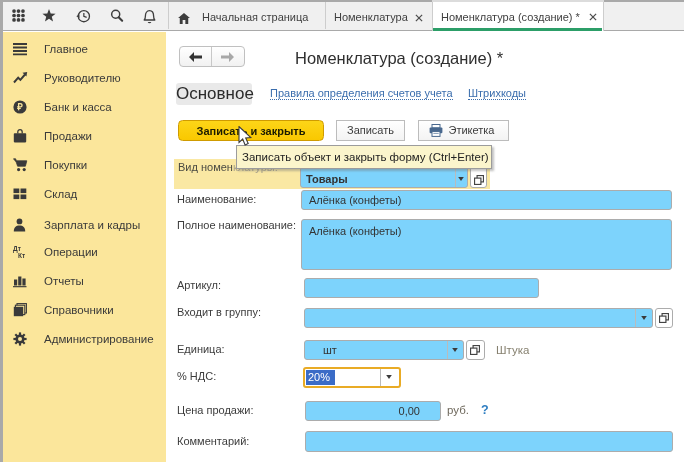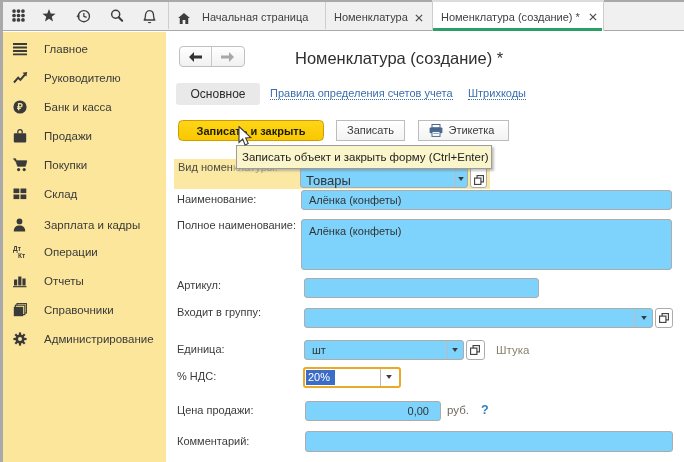--- a/index.html
+++ b/index.html
@@ -192,38 +192,38 @@
   <div class="abs" style="left:211px;top:47px;width:1px;height:19px;background:#c8c8c8;"></div>
   <svg class="abs" style="left:189px;top:52px;" width="13" height="10" viewBox="0 0 13 10">
       <path d="M5 0 L5 3.4 L13 3.4 L13 6.6 L5 6.6 L5 10 L0 5 Z" fill="#333"></path>
     </svg>
   <svg class="abs" style="left:221px;top:52px;" width="13" height="10" viewBox="0 0 13 10">
       <path d="M8 0 L8 3.4 L0 3.4 L0 6.6 L8 6.6 L8 10 L13 5 Z" fill="#a8a8a8"></path>
     </svg>
 
   <div class="abs" style="left:295px;top:49px;font-size:16.5px;color:#2f2f2f;white-space:nowrap;">Номенклатура (создание) *</div>
 
-  <div class="abs" style="left:176px;top:83px;width:84px;height:22px;background:#e9e9e9;border-radius:3px;font-size:12px;color:#2b2b2b;text-align:center;line-height:22px;">Основное</div>
+  <div class="abs" style="left:176px;top:83px;width:76px;height:22px;background:#e9e9e9;border-radius:3px;font-size:17px;color:#2b2b2b;text-align:center;line-height:22px;">Основное</div>
   <div class="lnk" style="left:270px;top:87px;">Правила определения счетов учета</div>
   <div class="lnk" style="left:468px;top:87px;">Штрихкоды</div>
 
   <div class="abs" style="left:178px;top:120px;width:146px;height:21px;background:linear-gradient(#fdd518,#f9c800);border:1px solid #cf9b00;border-radius:4.5px;font-size:11px;font-weight:bold;color:#1c1c00;text-align:center;line-height:20px;">Записать и закрыть</div>
   <div class="btn" style="left:336px;top:120px;width:69px;">Записать</div>
   <div class="btn" style="left:418px;top:120px;width:91px;padding-left:16px;">Этикетка</div>
   <svg class="abs" style="left:429px;top:124px;" width="14" height="13" viewBox="0 0 14 13">
     <rect x="3" y="0.5" width="8" height="3.4" fill="#fff" stroke="#49688e" stroke-width="1"></rect>
     <rect x="0.6" y="3.6" width="12.8" height="5.6" rx="1" fill="#49688e"></rect>
     <rect x="3" y="7.6" width="8" height="4.8" fill="#fff" stroke="#49688e" stroke-width="1"></rect>
     <rect x="4.3" y="9" width="5.4" height="1" fill="#8ea4bd"></rect>
   </svg>
 
   <div class="abs" style="left:174px;top:159px;width:316px;height:30px;background:#fae8a3;"></div>
   <div class="abs" style="left:178px;top:161px;font-size:11px;color:#4a4a42;white-space:nowrap;">Вид номен<span style="color:#a8a28a;">клатуры:</span></div>
   <div class="inp" style="left:300px;top:166px;width:168px;height:22px;"></div>
-  <div class="abs" style="left:306px;top:172.5px;font-size:13px;color:#333;">Товары</div>
+  <div class="abs" style="left:306px;top:172.5px;font-size:11px;color:#333;font-weight:bold;">Товары</div>
   <div class="abs" style="left:455px;top:167px;width:1px;height:20px;background:#bbb;"></div>
   <svg class="abs" style="left:458px;top:177px;" width="6" height="4" viewBox="0 0 7 5">
       <path d="M0 0 L7 0 L3.5 5 Z" fill="#3a3a3a"></path>
     </svg>
   <div class="abs" style="left:470px;top:166px;width:17px;height:22px;background:#fff;border:1px solid #acacac;border-radius:3px;"></div>
   <svg class="abs" style="left:474px;top:175px;" width="10" height="10" viewBox="0 0 11 11">
       <rect x="3.4" y="0.6" width="7" height="7" fill="none" stroke="#444" stroke-width="1.3"></rect>
       <rect x="0.6" y="3.4" width="7" height="7" fill="#fff" stroke="#444" stroke-width="1.3"></rect>
     </svg>
 
@@ -248,40 +248,40 @@
   <svg class="abs" style="left:641px;top:316px;" width="6" height="4" viewBox="0 0 7 5">
       <path d="M0 0 L7 0 L3.5 5 Z" fill="#3a3a3a"></path>
     </svg>
   <div class="abs" style="left:655px;top:308px;width:18px;height:20px;background:#fff;border:1px solid #acacac;border-radius:3px;"></div>
   <svg class="abs" style="left:659px;top:313px;" width="10" height="10" viewBox="0 0 11 11">
       <rect x="3.4" y="0.6" width="7" height="7" fill="none" stroke="#444" stroke-width="1.3"></rect>
       <rect x="0.6" y="3.4" width="7" height="7" fill="#fff" stroke="#444" stroke-width="1.3"></rect>
     </svg>
 
   <div class="lbl" style="left:177px;top:343px;">Единица:</div>
-  <div class="inp" style="left:304px;top:340px;width:160px;height:20px;line-height:18px;padding-left:7px;">шт</div>
+  <div class="inp" style="left:304px;top:340px;width:160px;height:20px;line-height:18px;padding-left:18px;">шт</div>
   <div class="abs" style="left:447px;top:341px;width:1px;height:18px;background:#bbb;"></div>
   <svg class="abs" style="left:452px;top:348px;" width="6" height="4" viewBox="0 0 7 5">
       <path d="M0 0 L7 0 L3.5 5 Z" fill="#3a3a3a"></path>
     </svg>
   <div class="abs" style="left:466px;top:340px;width:19px;height:20px;background:#fff;border:1px solid #acacac;border-radius:3px;"></div>
   <svg class="abs" style="left:470px;top:345px;" width="10" height="10" viewBox="0 0 11 11">
       <rect x="3.4" y="0.6" width="7" height="7" fill="none" stroke="#444" stroke-width="1.3"></rect>
       <rect x="0.6" y="3.4" width="7" height="7" fill="#fff" stroke="#444" stroke-width="1.3"></rect>
     </svg>
   <div class="abs" style="left:496px;top:344px;font-size:11.5px;color:#86806f;">Штука</div>
 
   <div class="lbl" style="left:177px;top:370px;">% НДС:</div>
   <div class="abs" style="left:303px;top:367px;width:98px;height:21px;background:#fff;border:2px solid #e9ab25;border-radius:3px;"></div>
   <div class="abs" style="left:306px;top:370px;width:29px;height:15px;background:#3b6cc7;font-size:11px;color:#fff;line-height:15px;padding-left:2px;">20%</div>
   <div class="abs" style="left:380px;top:369px;width:1px;height:17px;background:#bbb;"></div>
   <svg class="abs" style="left:386px;top:375px;" width="6" height="4" viewBox="0 0 7 5">
       <path d="M0 0 L7 0 L3.5 5 Z" fill="#3a3a3a"></path>
     </svg>
 
   <div class="lbl" style="left:177px;top:404px;">Цена продажи:</div>
-  <div class="inp" style="left:305px;top:401px;width:136px;height:20px;line-height:18px;text-align:right;padding-right:11px;">0,00</div>
+  <div class="inp" style="left:305px;top:401px;width:136px;height:20px;line-height:18px;text-align:right;padding-right:20px;">0,00</div>
   <div class="abs" style="left:447px;top:404px;font-size:11.5px;color:#6e685c;">руб.</div>
   <div class="abs" style="left:481px;top:403px;font-size:12.5px;font-weight:bold;color:#2d7dc1;">?</div>
 
   <div class="lbl" style="left:177px;top:435px;">Комментарий:</div>
   <div class="inp" style="left:305px;top:431px;width:368px;height:21px;"></div>
 </div>
 
 </body></html>

